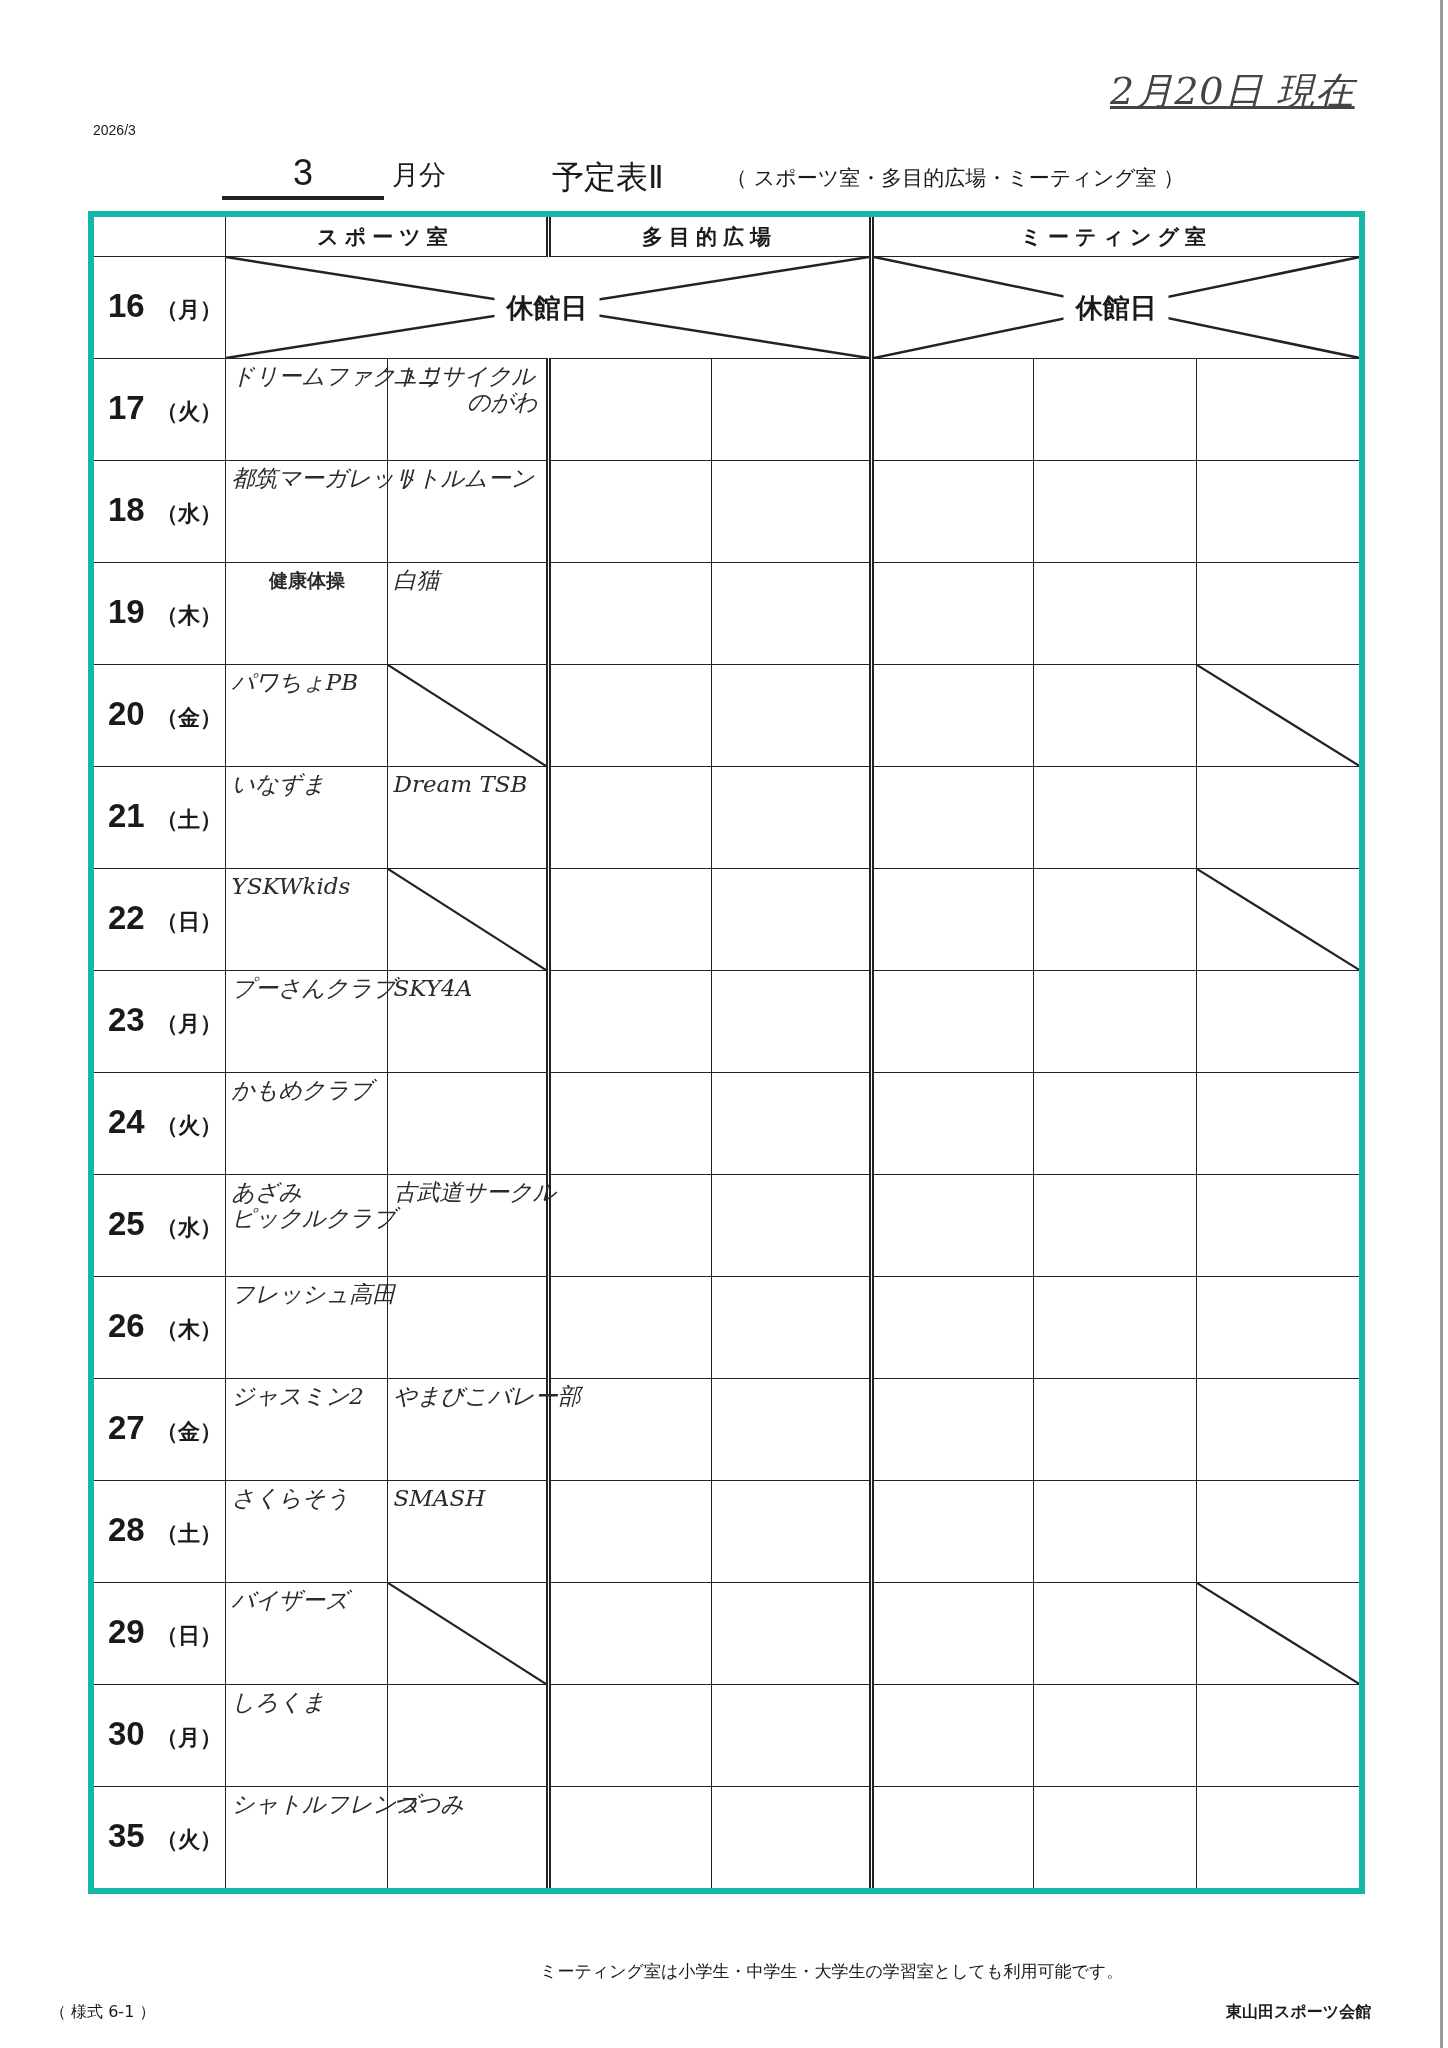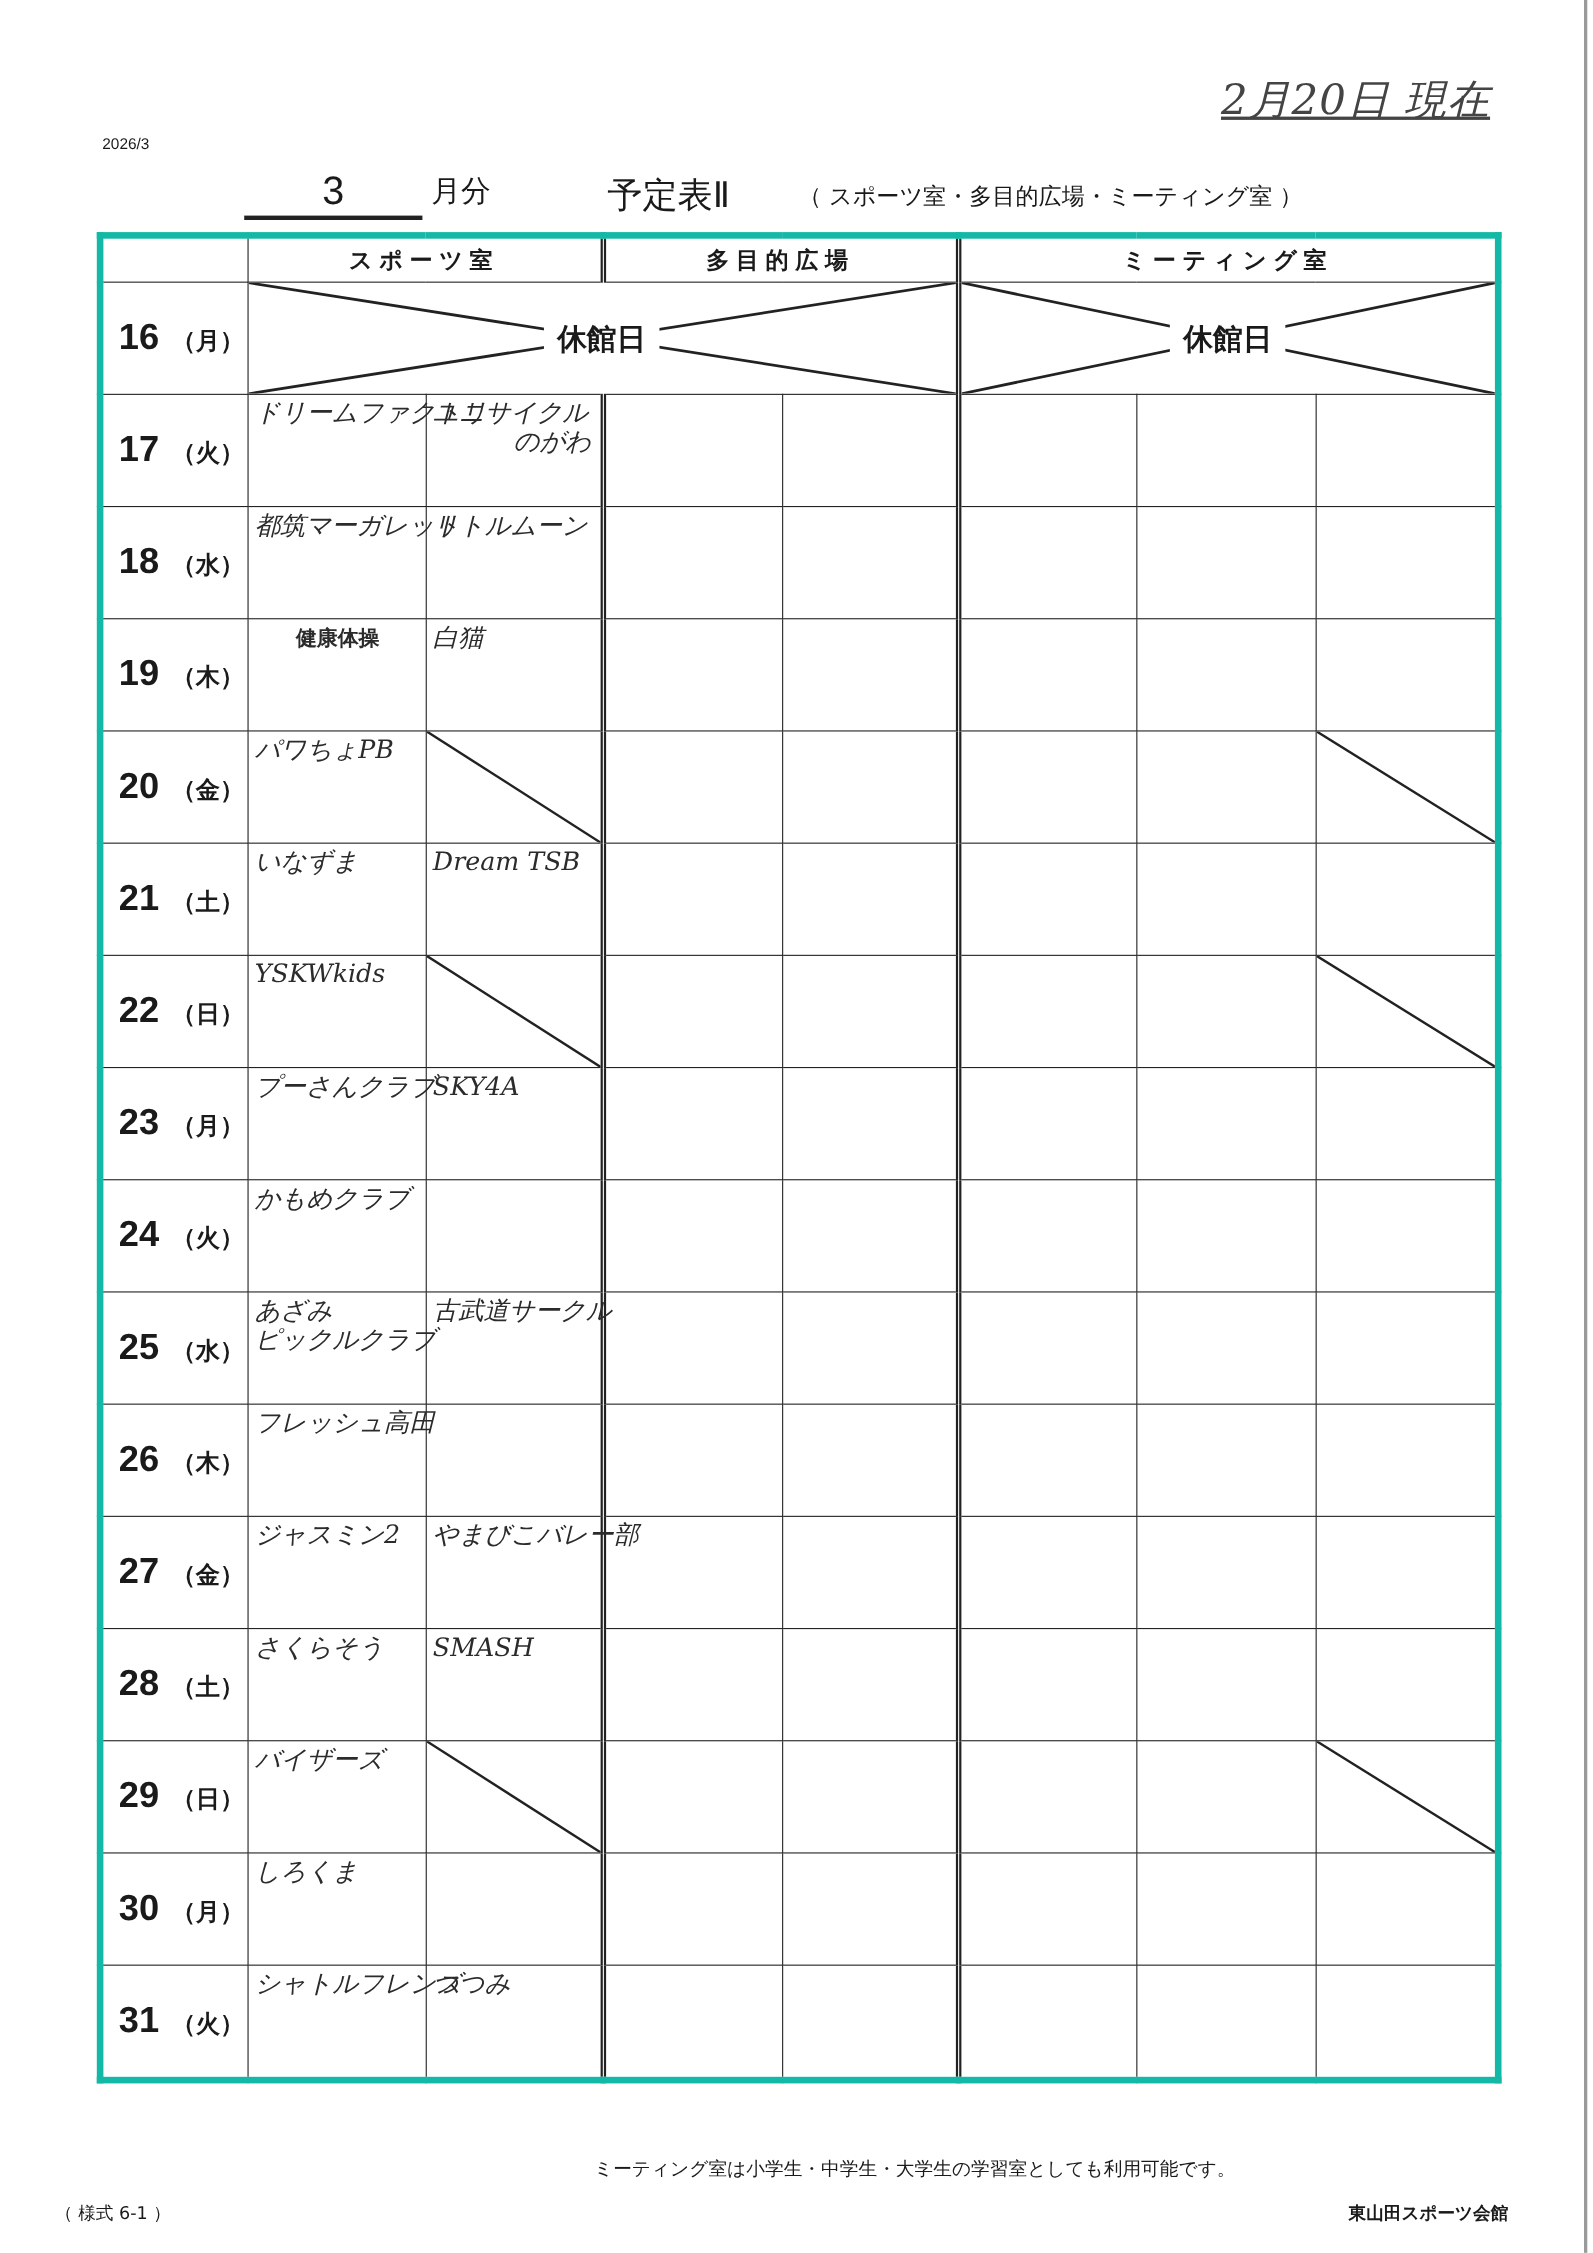--- a/index.html
+++ b/index.html
@@ -362,21 +362,21 @@
           <span class="entry"><span></span></span>
         </td>
         <td class="sep-left"></td>
         <td></td>
         <td class="sep-left"></td>
         <td></td>
         <td></td>
       </tr>
       <tr class="day">
         <td class="daycell">
-          <span class="num">31</span>
+          <span class="num">35</span>
           <span class="dow">（火）</span>
         </td>
         <td>
           <span class="entry"><span>シャトルフレンズ</span></span>
         </td>
         <td>
           <span class="entry"><span>つつみ</span></span>
         </td>
         <td class="sep-left"></td>
         <td></td>

